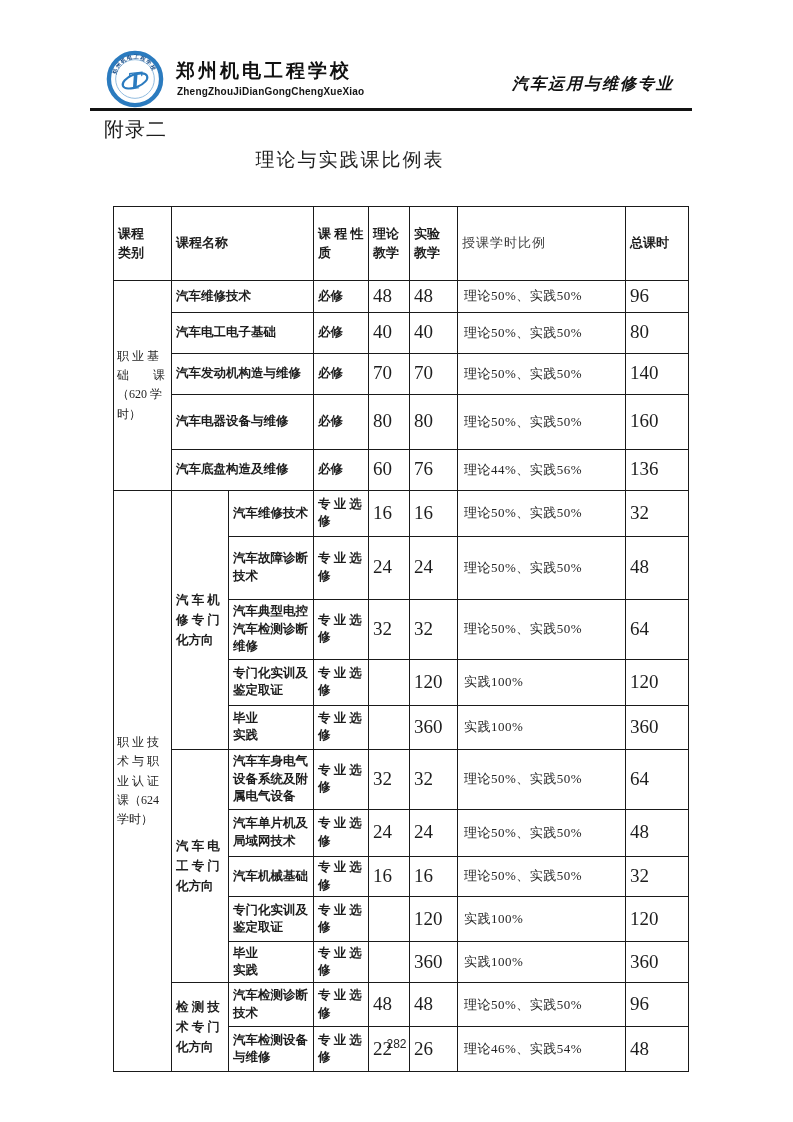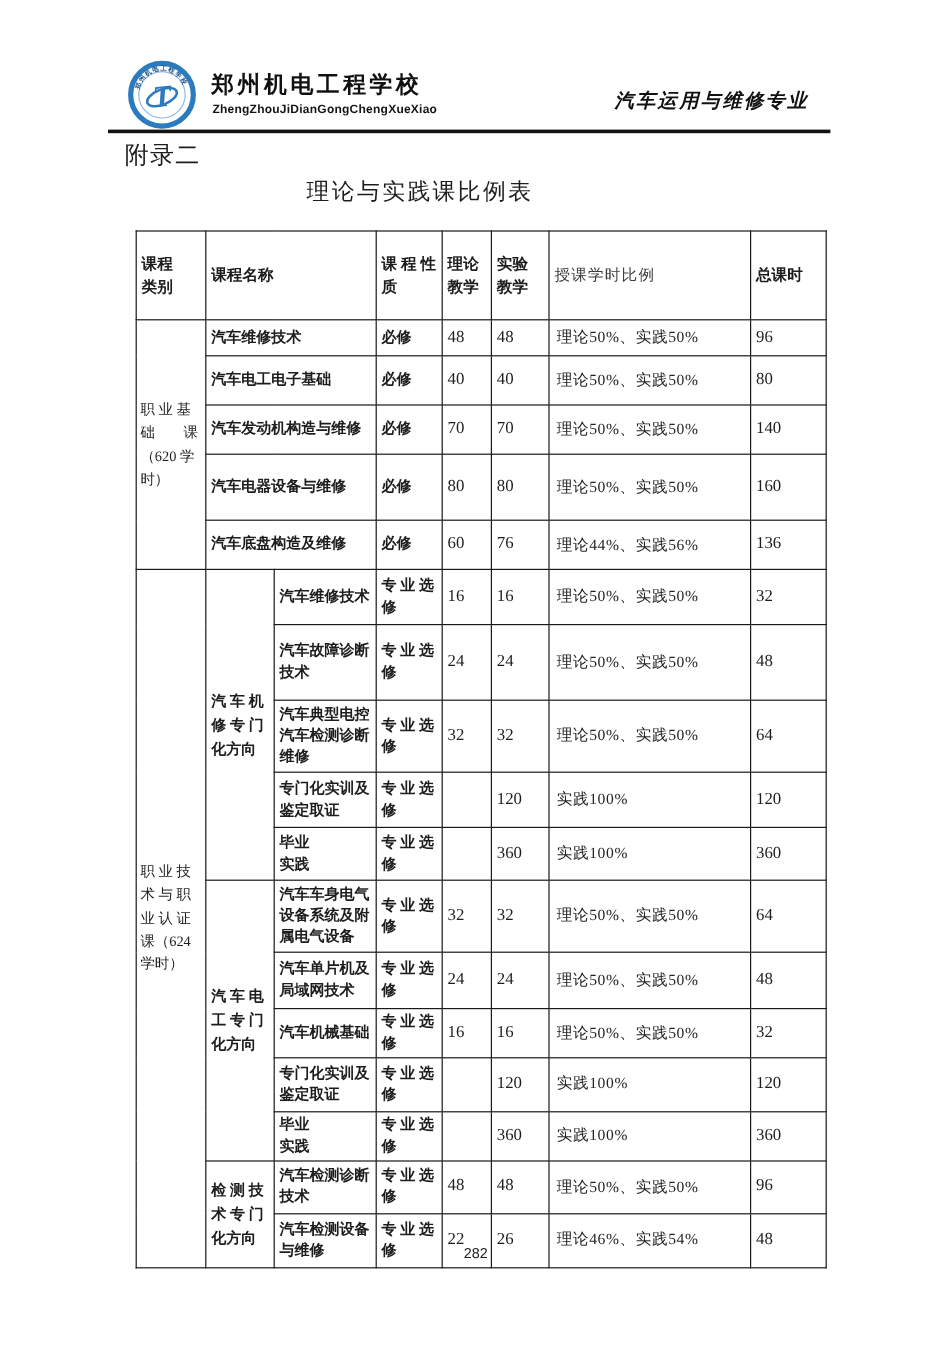--- a/index.html
+++ b/index.html
@@ -68,21 +68,21 @@
     left: 0; top: 147px;
     width: 700px;
     text-align: center;
     font-size: 19px;
     letter-spacing: 2px;
   }
 
   
   table.ratio-table {
     position: absolute;
-    left: 113px; top: 192px;
+    left: 113px; top: 206px;
     width: 575px;
     border-collapse: collapse;
     table-layout: fixed;
     padding-left: 48px;
   }
   .ratio-table td, .ratio-table th {
     border: 1.5px solid #1a1a1a;
     vertical-align: middle;
     text-align: left;
     font-size: 13px;
@@ -91,21 +91,21 @@
     white-space: pre-line;
     line-height: 1.42;
     overflow: hidden;
   }
   .ratio-table th { font-weight: 700; }
   .ratio-table th.th-ratio { font-weight: 400; color: #3d3d3d; letter-spacing: 1px; }
   td.cat  { font-weight: 400; font-size: 12px; line-height: 1.6; padding-left: 3px; }
   td.dir  { font-weight: 700; font-size: 12.5px; line-height: 1.6; }
   td.name { font-weight: 700; font-size: 12.5px; }
   td.nat  { font-weight: 700; font-size: 12.5px; }
-  td.num  { font-size: 14px; }
+  td.num  { font-size: 19px; }
   td.ratio{ font-size: 13px; letter-spacing: 0.5px; padding-left: 6px; color: #242424; }
 
   
   .page-number {
     position: absolute;
     left: 0; top: 1037px;
     width: 793px;
     text-align: center;
     font-family: "Liberation Sans", sans-serif;
     font-size: 12px;

